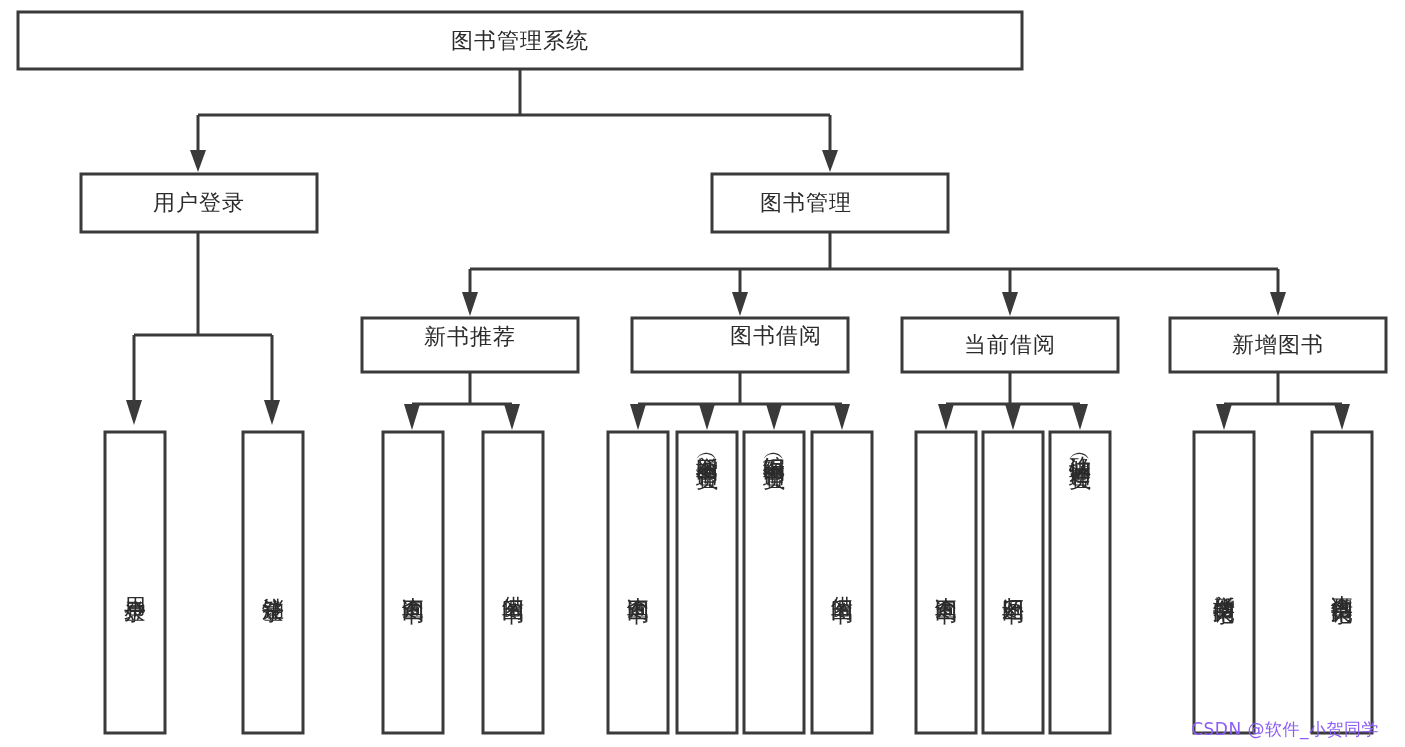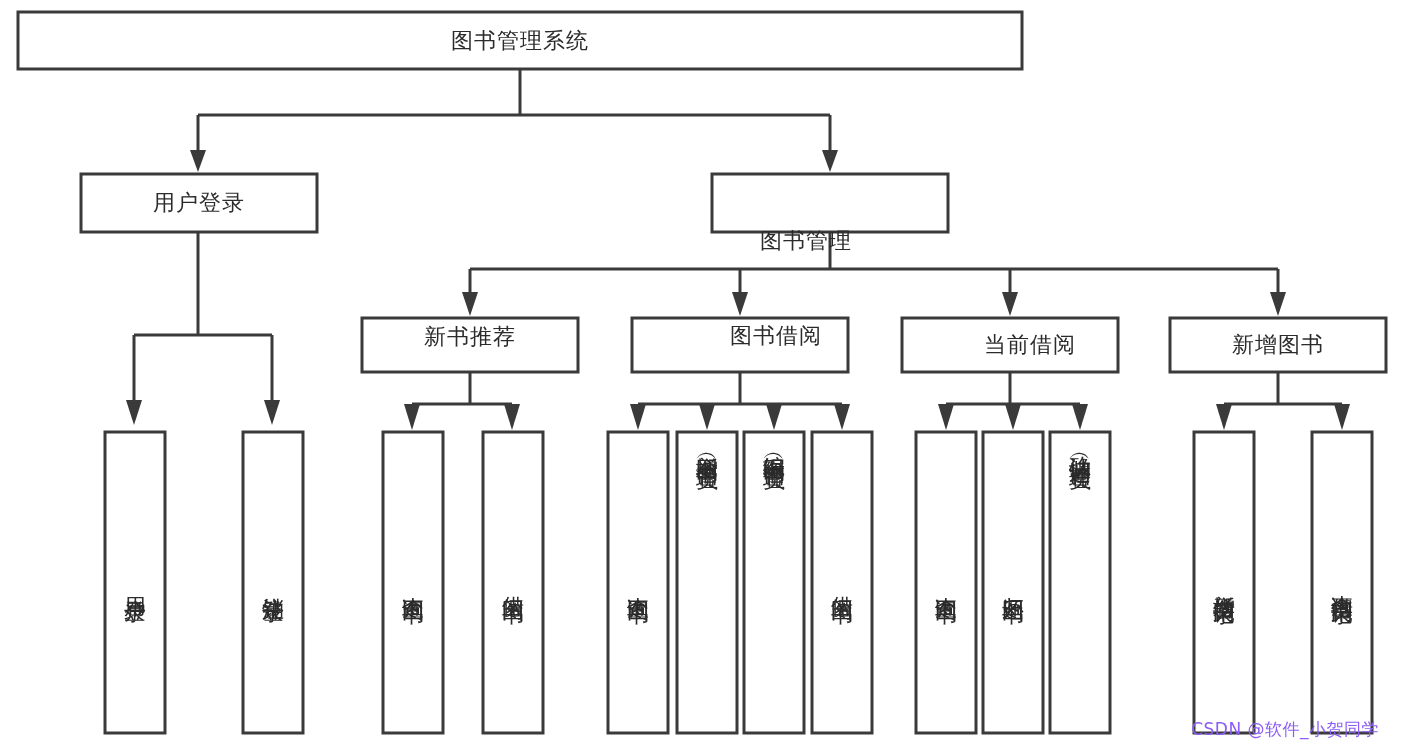--- a/index.html
+++ b/index.html
@@ -161,25 +161,25 @@
   <rect class="node-box" x="983" y="432" width="60" height="301"></rect>
   <rect class="node-box" x="1050" y="432" width="60" height="301"></rect>
 
   <rect class="node-box" x="1194" y="432" width="60" height="301"></rect>
   <rect class="node-box" x="1312" y="432" width="60" height="301"></rect>
 </svg>
 
 <div class="hlabel" style="left:18px; top:12px; width:1004px; height:57px;">图书管理系统</div>
 
 <div class="hlabel" style="left:81px; top:174px; width:236px; height:58px;">用户登录</div>
-<div class="hlabel" style="left:712px; top:174px; width:188px; height:58px;margin-top:38px;">图书管理</div>
+<div class="hlabel" style="left:712px; top:174px; width:188px; height:58px;">图书管理</div>
 
 <div class="hlabel" style="left:362px; top:318px; width:216px; height:38px;">新书推荐</div>
 <div class="hlabel" style="left:668px; top:318px; width:216px; height:36px;">图书借阅</div>
-<div class="hlabel" style="left:902px; top:318px; width:216px; height:54px;margin-left:20px;">当前借阅</div>
+<div class="hlabel" style="left:902px; top:318px; width:216px; height:54px;">当前借阅</div>
 <div class="hlabel" style="left:1170px; top:318px; width:216px; height:54px;">新增图书</div>
 
 <div class="vlabel-wrap" style="left:105px; top:432px; width:60px; height:301px; align-items:center;">
   <span class="vlabel-text">用户登录</span>
 </div>
 <div class="vlabel-wrap" style="left:243px; top:432px; width:60px; height:301px; align-items:center;">
   <span class="vlabel-text">注销登录</span>
 </div>
 
 <div class="vlabel-wrap" style="left:383px; top:432px; width:60px; height:301px; align-items:center;">

